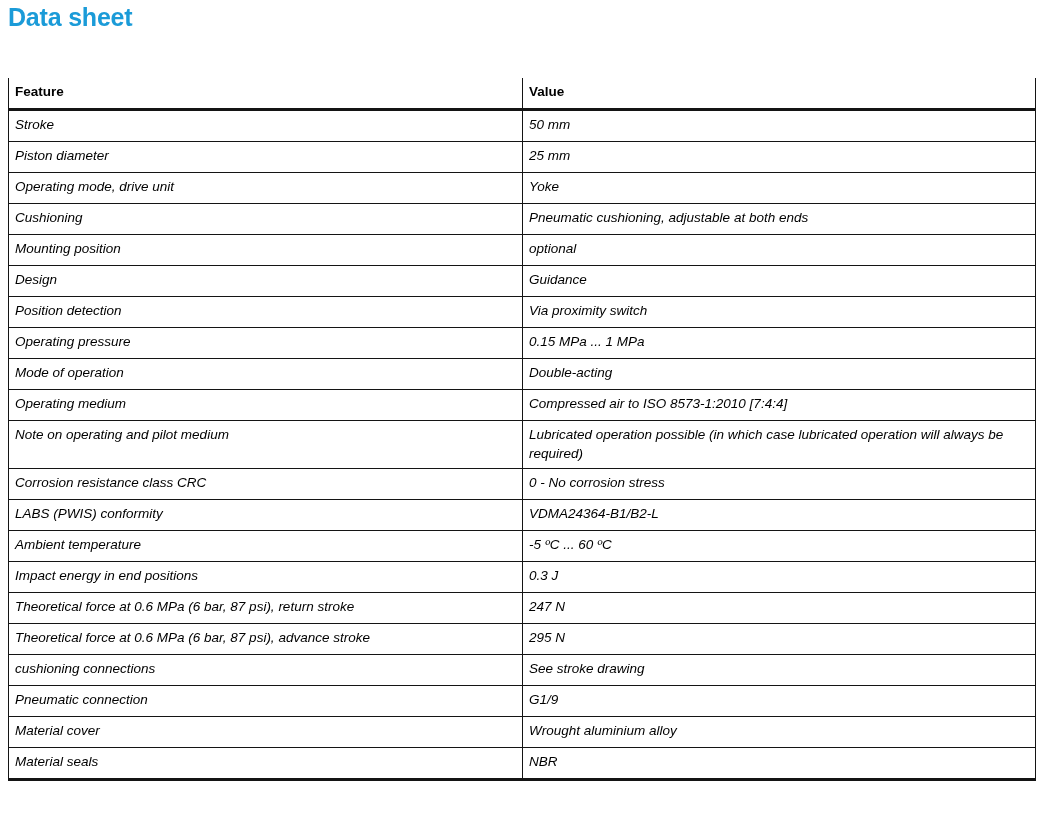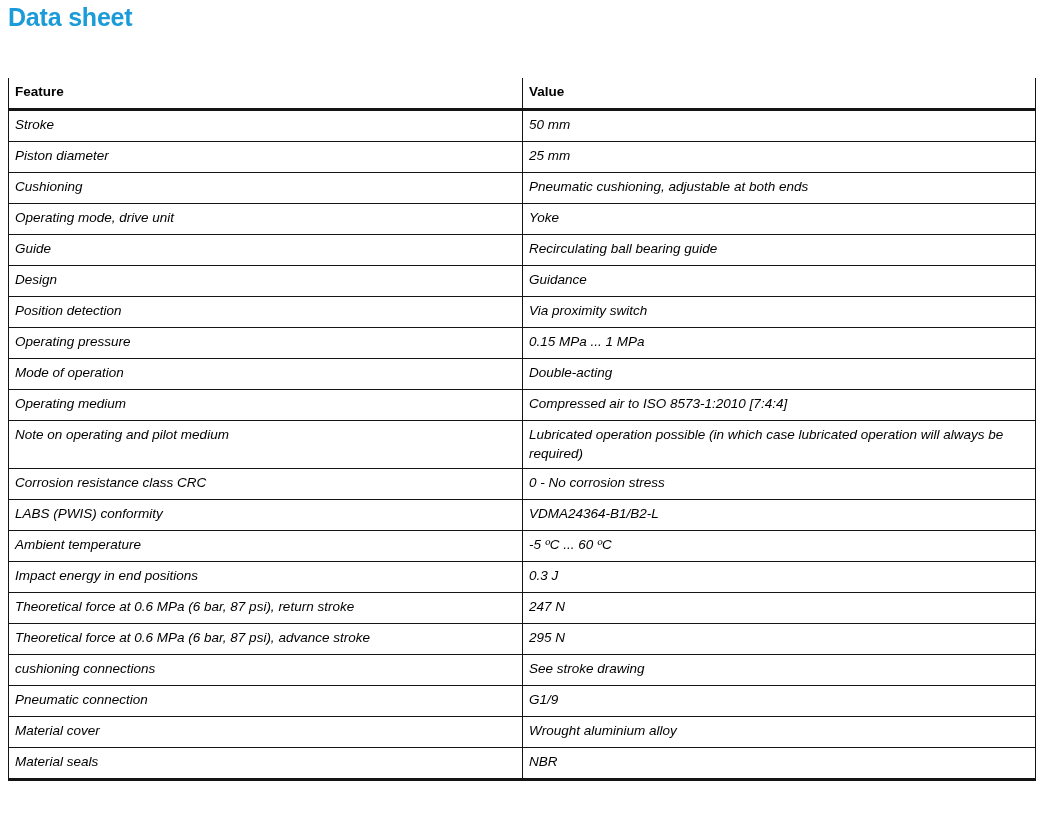--- a/index.html
+++ b/index.html
@@ -111,40 +111,40 @@
           <tr>
             <td>
               <span class="cell-text">Piston diameter</span>
             </td>
             <td>
               <span class="cell-text">25 mm</span>
             </td>
           </tr>
           <tr>
             <td>
+              <span class="cell-text">Operating mode, drive unit</span>
+            </td>
+            <td>
+              <span class="cell-text">Yoke</span>
+            </td>
+          </tr>
+          <tr>
+            <td>
               <span class="cell-text">Cushioning</span>
             </td>
             <td>
               <span class="cell-text">Pneumatic cushioning, adjustable at both ends</span>
             </td>
           </tr>
           <tr>
             <td>
-              <span class="cell-text">Operating mode, drive unit</span>
-            </td>
-            <td>
-              <span class="cell-text">Yoke</span>
-            </td>
-          </tr>
-          <tr>
-            <td>
-              <span class="cell-text">Guide</span>
-            </td>
-            <td>
-              <span class="cell-text">Recirculating ball bearing guide</span>
+              <span class="cell-text">Mounting position</span>
+            </td>
+            <td>
+              <span class="cell-text">optional</span>
             </td>
           </tr>
           <tr>
             <td>
               <span class="cell-text">Design</span>
             </td>
             <td>
               <span class="cell-text">Guidance</span>
             </td>
           </tr>

